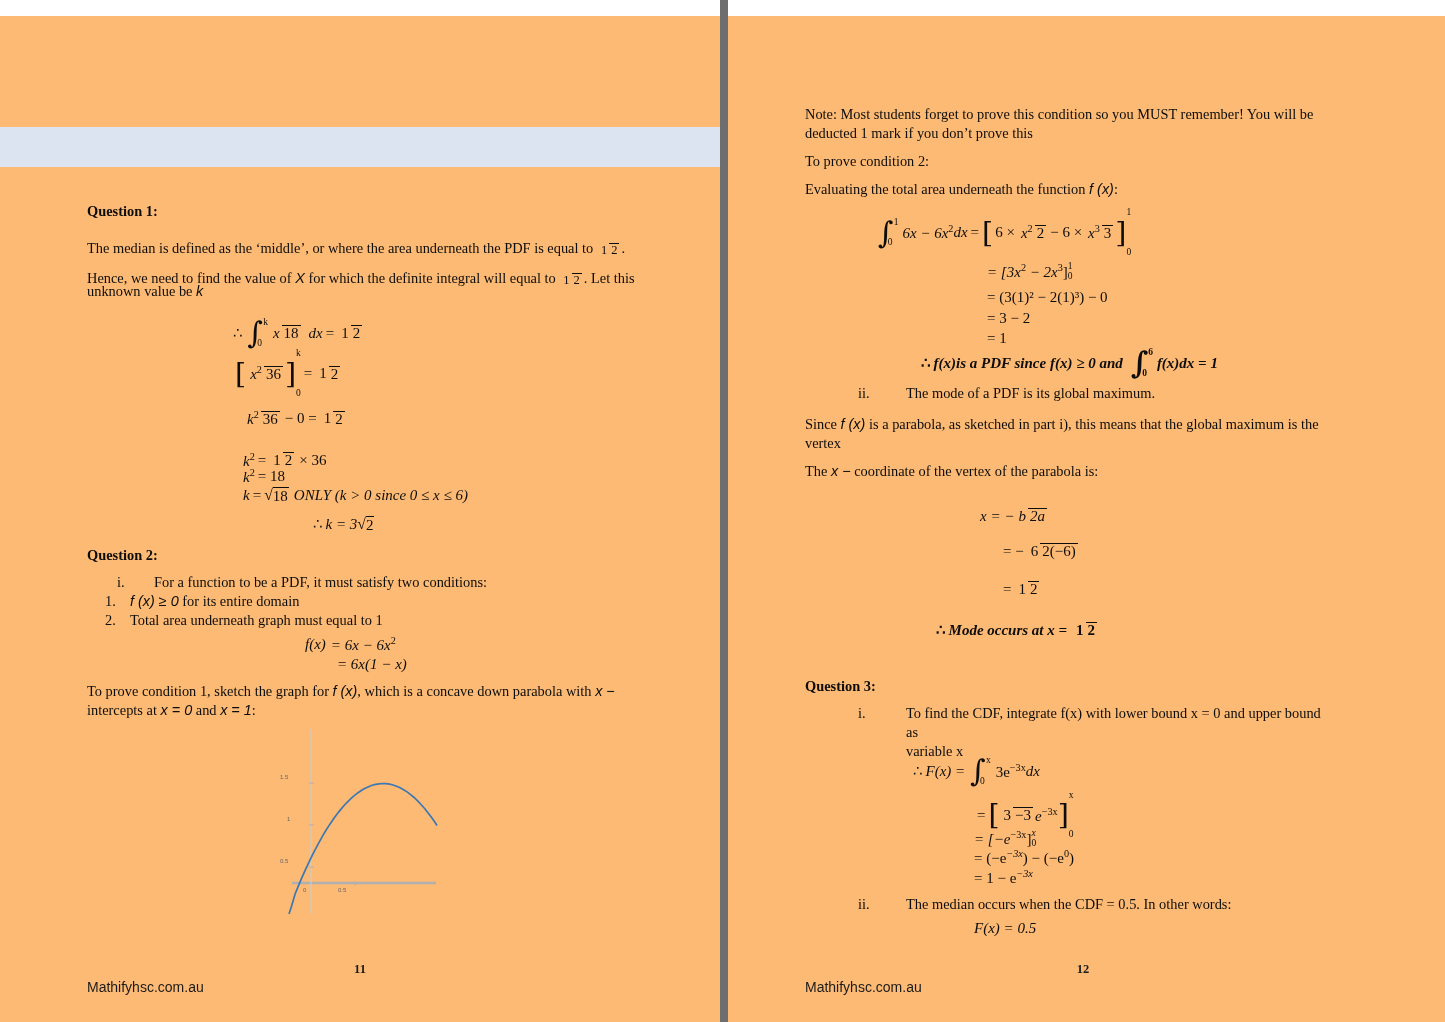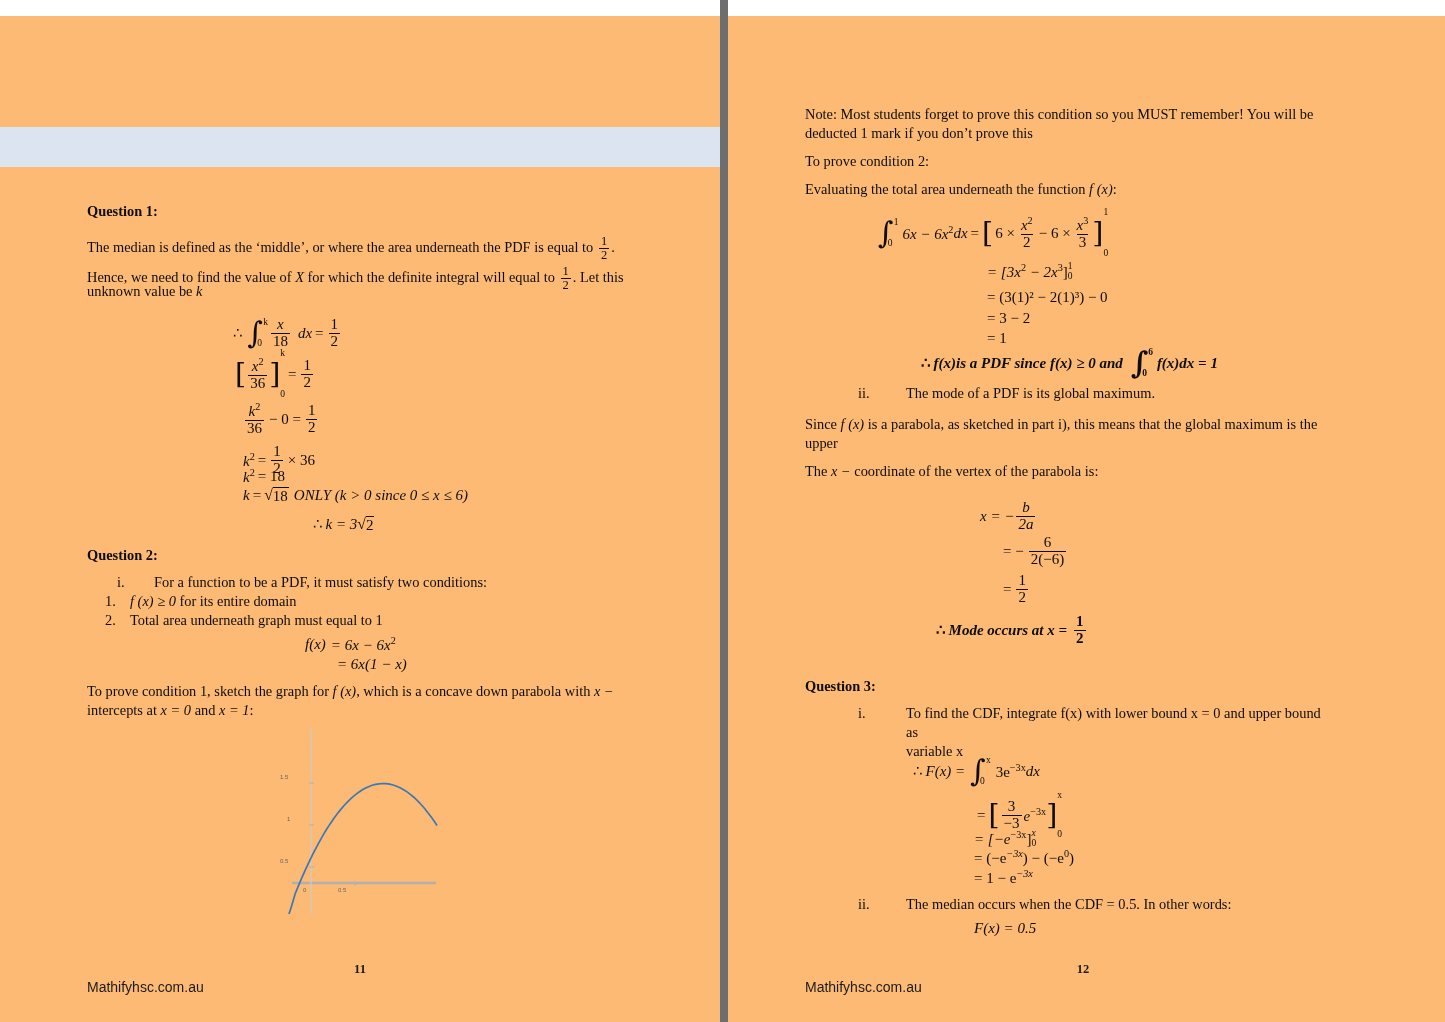--- a/index.html
+++ b/index.html
@@ -65,39 +65,39 @@
 
   
   .body-text {
     position: absolute;
     font-size: 14.4px;
     line-height: 19px;
     color: #0d0d0d;
     text-align: left;
   }
   .bold { font-weight: bold; }
-  .mathvar { font-style: italic; font-family: Liberation Serif, serif; }
+  .mathvar { font-style: italic; font-family: Liberation Sans, sans-serif; }
 
   
   .math {
     position: absolute;
     font-family: "Liberation Serif", serif;
     font-style: italic;
     font-size: 15px;
     color: #0d0d0d;
     white-space: nowrap;
     line-height: 1;
   }
   .mrow { display: flex; align-items: center; white-space: nowrap; }
   .frac {
     display: inline-flex;
-    flex-direction: column;
+    flex-direction: row;
     align-items: center;
     vertical-align: middle;
-    margin: 8px 2px;
+    margin: 16px 2px;
     line-height: 1.05;
   }
   .frac .num { padding: 0 2px; }
   .frac .den { padding: 0 2px; border-top: 1.2px solid #0d0d0d; }
   .intg {
     display: inline-flex;
     align-items: center;
     position: relative;
     margin: 0 1px 0 2px;
   }
@@ -427,21 +427,21 @@
     </div>
 
     <div class="li" style="left:130px; top:368px; width:500px;">
       <span class="marker">ii.</span>
       <span class="content" style="margin-left:48px;">The mode of a PDF is its global maximum.</span>
     </div>
 
     <div class="body-text" style="left:77px; top:399px; width:555px;">
       <span>Since </span><span class="mathvar">f (x)</span><span> is a parabola, as sketched in part i), this means that the global maximum is the</span>
     </div>
-    <div class="body-text" style="left:77px; top:418px;">upper</div>
+    <div class="body-text" style="left:77px; top:418px;">vertex</div>
 
     <div class="body-text" style="left:77px; top:446px;">
       <span>The </span><span class="mathvar">x −</span><span> coordinate of the vertex of the parabola is:</span>
     </div>
 
     <div class="math" style="left:252px; top:476px;">
       <span class="mrow">
         <span>x = −</span>
         <span class="frac">
             <span class="num">b</span>

